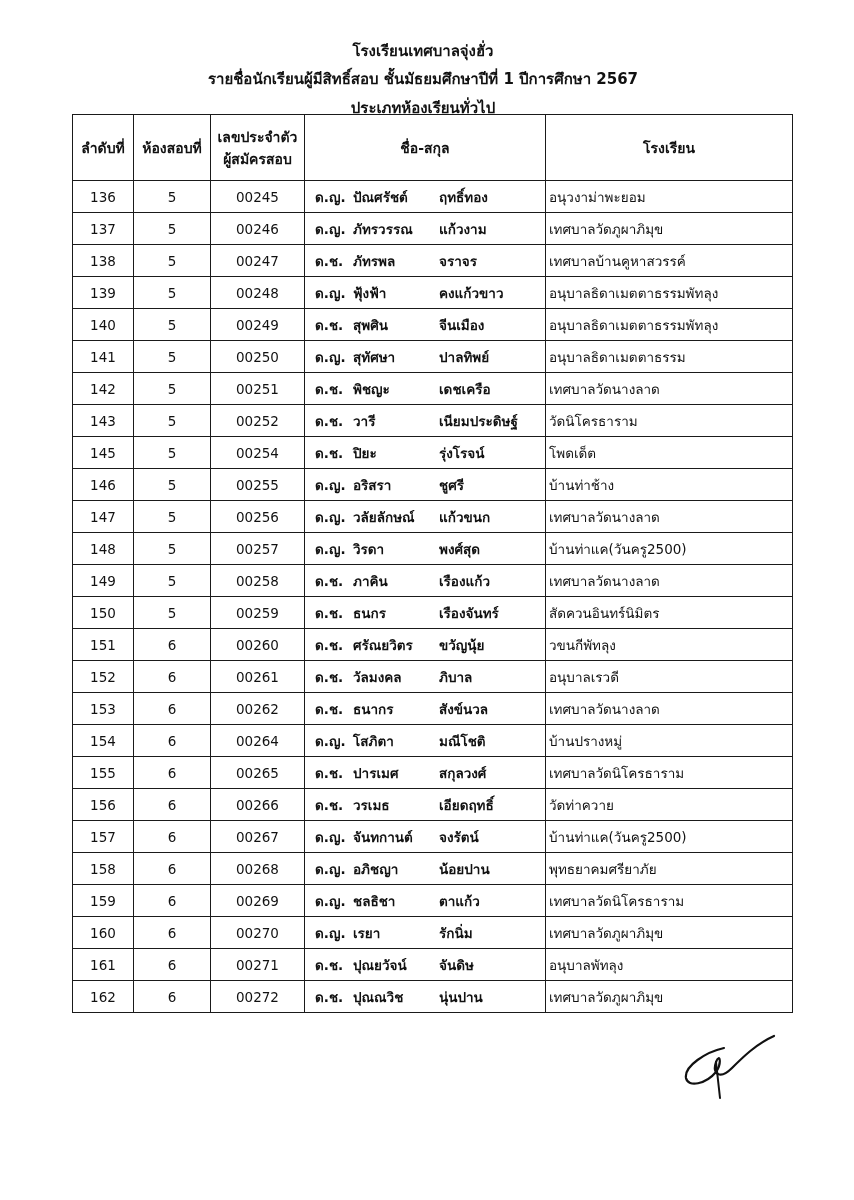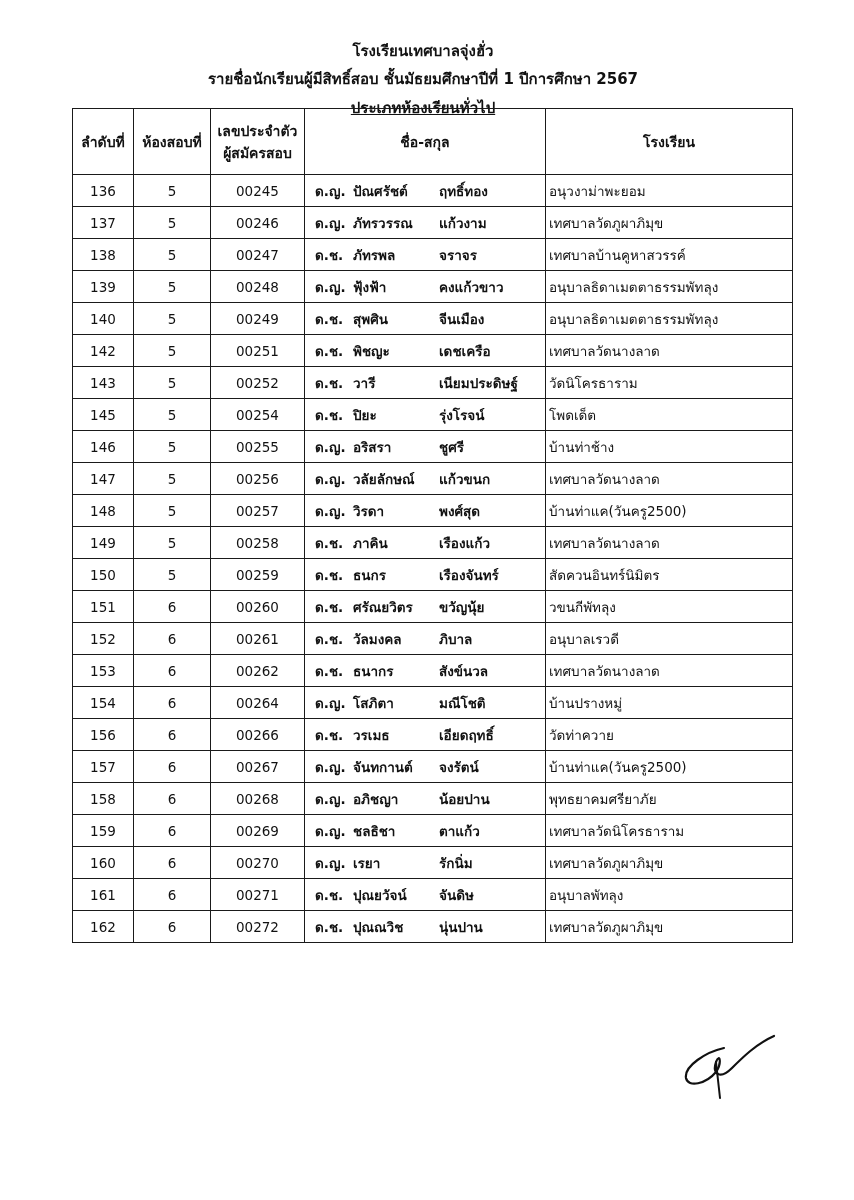--- a/index.html
+++ b/index.html
@@ -1,19 +1,19 @@
 <!DOCTYPE html>
 <html><head>
 <meta charset="utf-8">
 <style>
   html, body { margin: 0; padding: 0; background: #ffffff; }
   body { width: 854px; height: 1200px; position: relative; overflow: hidden;
          font-family: "DejaVu Sans", "Liberation Sans", sans-serif; color: #111; }
   .t1 { position: absolute; left: 0; width: 846px; text-align: center; font-weight: bold; font-size: 15px; }
-  table { position: absolute; left: 72px; top: 108px; border-collapse: collapse; table-layout: fixed; }
+  table { position: absolute; left: 72px; top: 114px; border-collapse: collapse; table-layout: fixed; }
   td, th { border: 1.6px solid #1a1a1a; padding: 0; height: 31px; font-size: 13.5px; }
   th { font-weight: bold; font-size: 14px; height: 65px; line-height: 22px; }
   td.c { text-align: center; }
   td.name { padding-left: 0; }
   .nm { display: flex; align-items: center; font-weight: bold; }
   .pfx { width: 48px; padding-left: 10px; box-sizing: border-box; }
   .fn { width: 86px; }
   .ln { }
   td.school { padding-left: 3px; }
   .sig { position: absolute; left: 676px; top: 1022px; }
@@ -105,20 +105,33 @@
         <td class="name">
           <div class="nm">
             <span class="pfx">ด.ช.</span>
             <span class="fn">สุพศิน</span>
             <span class="ln">จีนเมือง</span>
           </div>
         </td>
         <td class="school">อนุบาลธิดาเมตตาธรรมพัทลุง</td>
       </tr>
       <tr>
+        <td class="c">141</td>
+        <td class="c">5</td>
+        <td class="c">00250</td>
+        <td class="name">
+          <div class="nm">
+            <span class="pfx">ด.ญ.</span>
+            <span class="fn">สุทัศษา</span>
+            <span class="ln">ปาลทิพย์</span>
+          </div>
+        </td>
+        <td class="school">อนุบาลธิดาเมตตาธรรม</td>
+      </tr>
+      <tr>
         <td class="c">142</td>
         <td class="c">5</td>
         <td class="c">00251</td>
         <td class="name">
           <div class="nm">
             <span class="pfx">ด.ช.</span>
             <span class="fn">พิชญะ</span>
             <span class="ln">เดชเครือ</span>
           </div>
         </td>
@@ -259,20 +272,33 @@
         <td class="c">6</td>
         <td class="c">00264</td>
         <td class="name">
           <div class="nm">
             <span class="pfx">ด.ญ.</span>
             <span class="fn">โสภิตา</span>
             <span class="ln">มณีโชติ</span>
           </div>
         </td>
         <td class="school">บ้านปรางหมู่</td>
+      </tr>
+      <tr>
+        <td class="c">155</td>
+        <td class="c">6</td>
+        <td class="c">00265</td>
+        <td class="name">
+          <div class="nm">
+            <span class="pfx">ด.ช.</span>
+            <span class="fn">ปารเมศ</span>
+            <span class="ln">สกุลวงศ์</span>
+          </div>
+        </td>
+        <td class="school">เทศบาลวัดนิโครธาราม</td>
       </tr>
       <tr>
         <td class="c">156</td>
         <td class="c">6</td>
         <td class="c">00266</td>
         <td class="name">
           <div class="nm">
             <span class="pfx">ด.ช.</span>
             <span class="fn">วรเมธ</span>
             <span class="ln">เอียดฤทธิ์</span>

